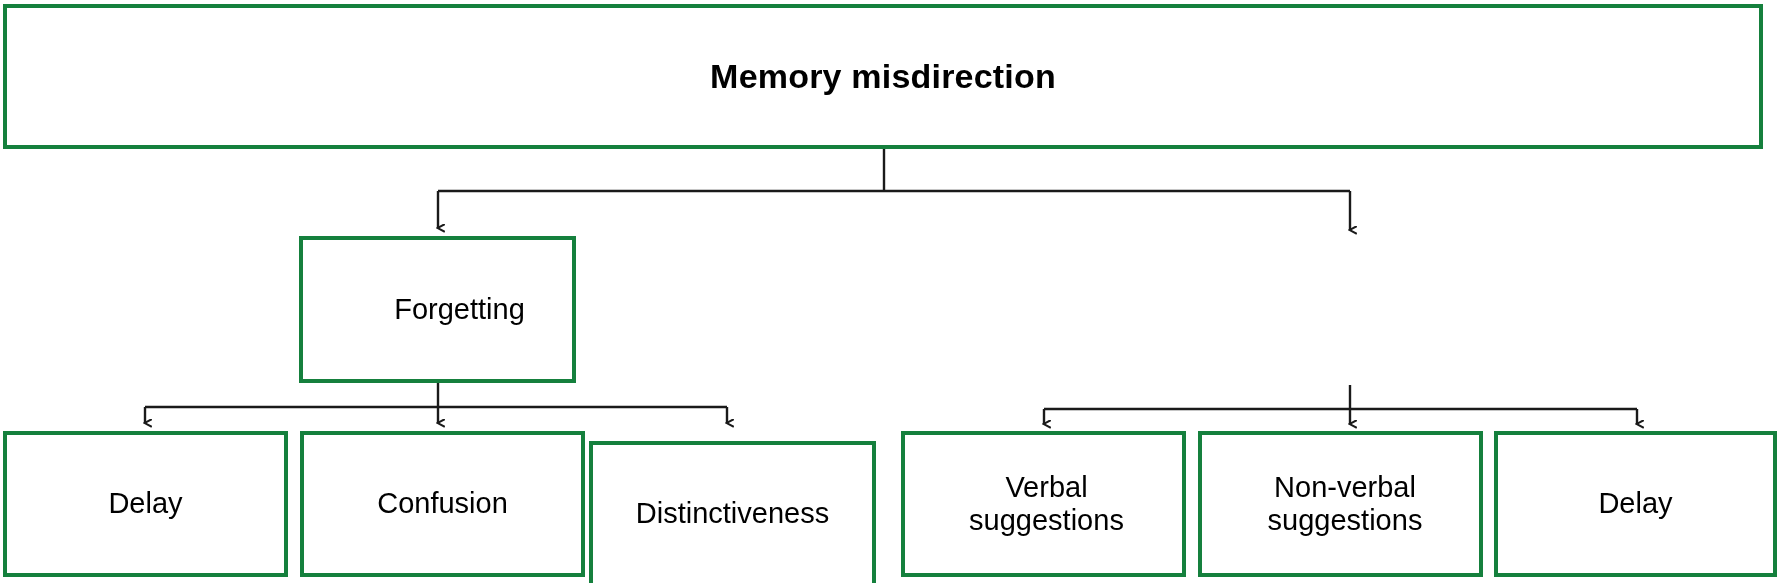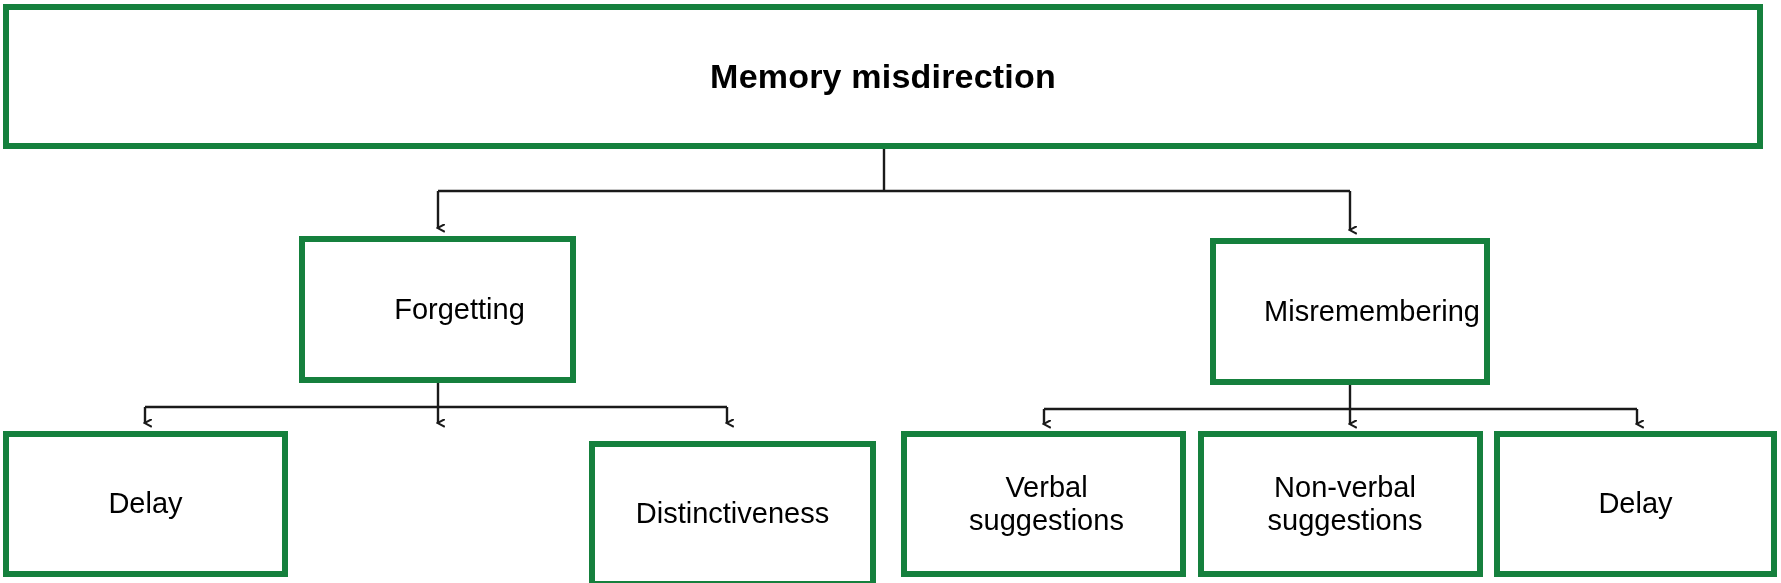--- a/index.html
+++ b/index.html
@@ -15,21 +15,21 @@
     position: relative;
     width: 1781px;
     height: 583px;
     background: #ffffff;
     overflow: hidden;
   }
   .node {
     position: absolute;
     box-sizing: border-box;
     background: #ffffff;
-    border: 6px solid #15803d;
+    border: 4px solid #15803d;
     display: flex;
     align-items: center;
     justify-content: center;
     text-align: center;
     line-height: 1.15;
   }
   .node-label {
     display: block;
     white-space: pre-line;
     padding: 0 6px;
@@ -144,28 +144,28 @@
   </svg>
 
   <div class="node" id="node-root">
     <span class="node-label">Memory misdirection</span>
   </div>
 
   <div class="node" id="node-forgetting">
     <span class="node-label level2-label">Forgetting</span>
   </div>
 
-  <div class="node" id="node-misremembering">
-    <span class="node-label level2-label">Misremembering</span>
-  </div>
 
   <div class="node leaf" id="node-delay-left">
     <span class="node-label">Delay</span>
   </div>
 
+  <div class="node leaf" id="node-confusion">
+    <span class="node-label">Confusion</span>
+  </div>
 
   <div class="node leaf" id="node-distinct">
     <span class="node-label">Distinctiveness</span>
   </div>
 
   <div class="node leaf" id="node-verbal">
     <span class="node-label">Verbal
 suggestions</span>
   </div>
 

